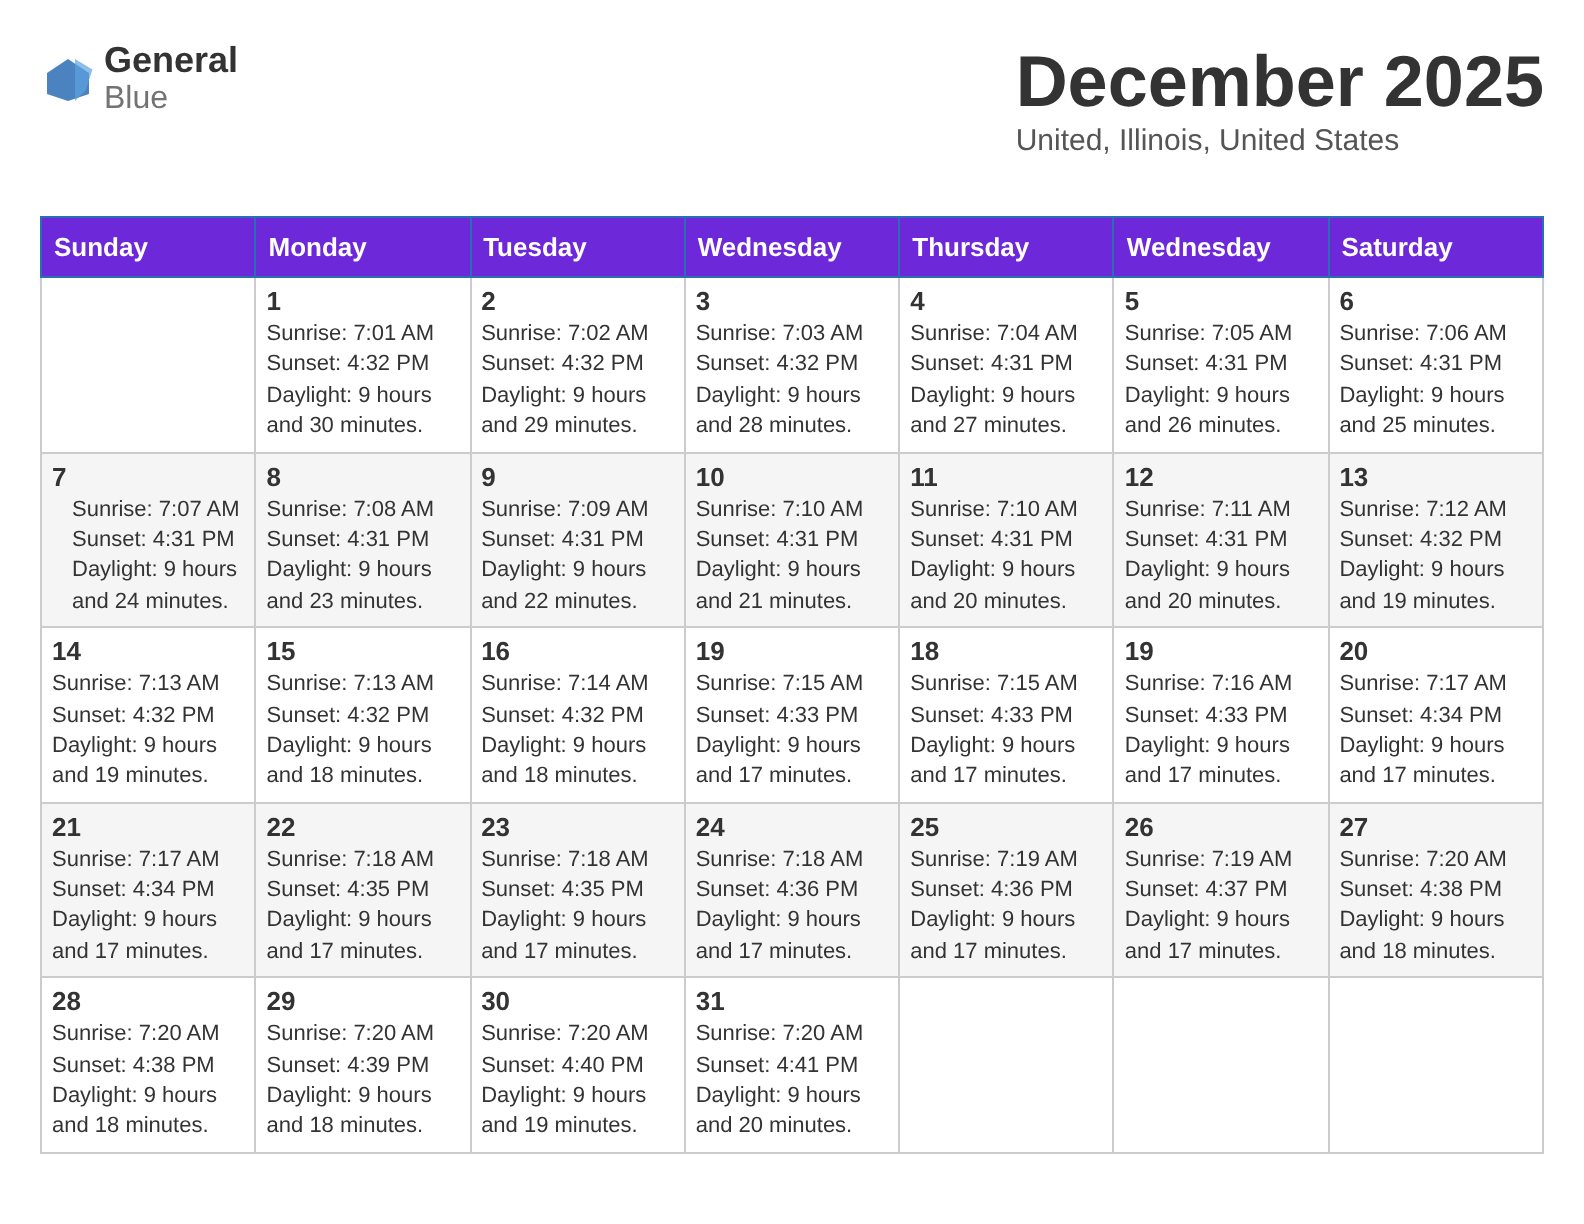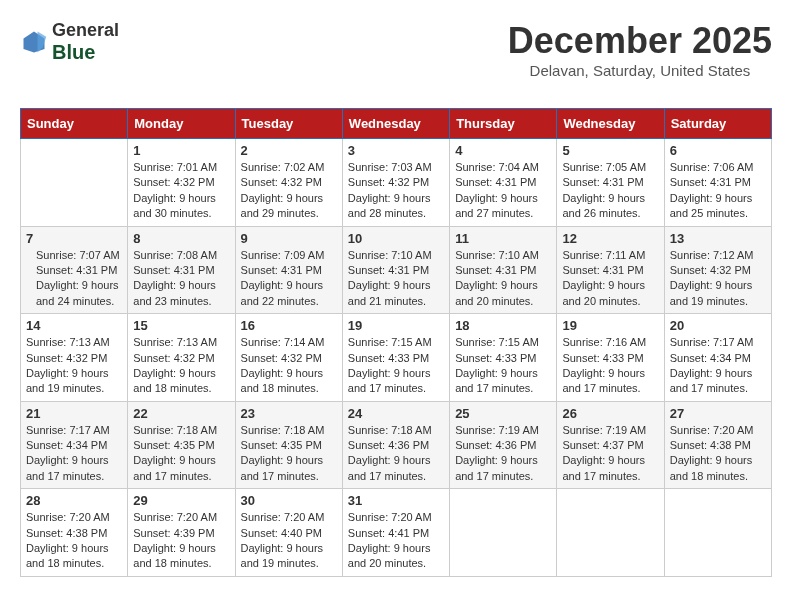--- a/index.html
+++ b/index.html
@@ -20,47 +20,47 @@
       display: flex;
       align-items: center;
       gap: 4px;
     }
     .logo-text-general {
       font-size: 18px;
       font-weight: bold;
       color: #333;
     }
     .logo-text-blue {
-      font-size: 20px;
-      font-weight: bold;
-      color: #14532d;
+      font-size: 16px;
+      font-weight: normal;
+      color: #737373;
     }
     .logo-icon {
       width: 28px;
       height: 28px;
     }
     .title-area {
-      text-align: center;
+      text-align: left;
     }
     .month-title {
       font-size: 36px;
       font-weight: bold;
       color: #333;
     }
     .location-title {
       font-size: 15px;
       color: #555;
     }
     .calendar-table {
       width: 100%;
       border-collapse: collapse;
       border: 1px solid #ccc;
     }
     .calendar-table th {
-      background-color: #b91c1c;
+      background-color: #6d28d9;
       color: #fff;
       font-size: 13px;
       font-weight: bold;
       padding: 7px 6px;
       text-align: left;
       border: 1px solid #2a6db5;
     }
     .calendar-table td {
       vertical-align: top;
       border: 1px solid #ccc;
@@ -98,21 +98,21 @@
       <polygon points="16,4 28,12 28,24 16,28 4,24 4,12" fill="#2a6db5" opacity="0.85"></polygon>
       <polygon points="20,4 30,10 26,22 20,28" fill="#5ba3e0" opacity="0.7"></polygon>
     </svg>
     <div>
       <span class="logo-text-general">General</span><br>
       <span class="logo-text-blue">Blue</span>
     </div>
   </div>
   <div class="title-area">
     <div class="month-title">December 2025</div>
-    <div class="location-title">Delavan, Saturday, United States</div>
+    <div class="location-title">United, Illinois, United States</div>
   </div>
 </div>
 
 <table class="calendar-table">
   <thead>
     <tr>
     <th>Sunday</th>
         <th>Monday</th>
         <th>Tuesday</th>
         <th>Wednesday</th>

